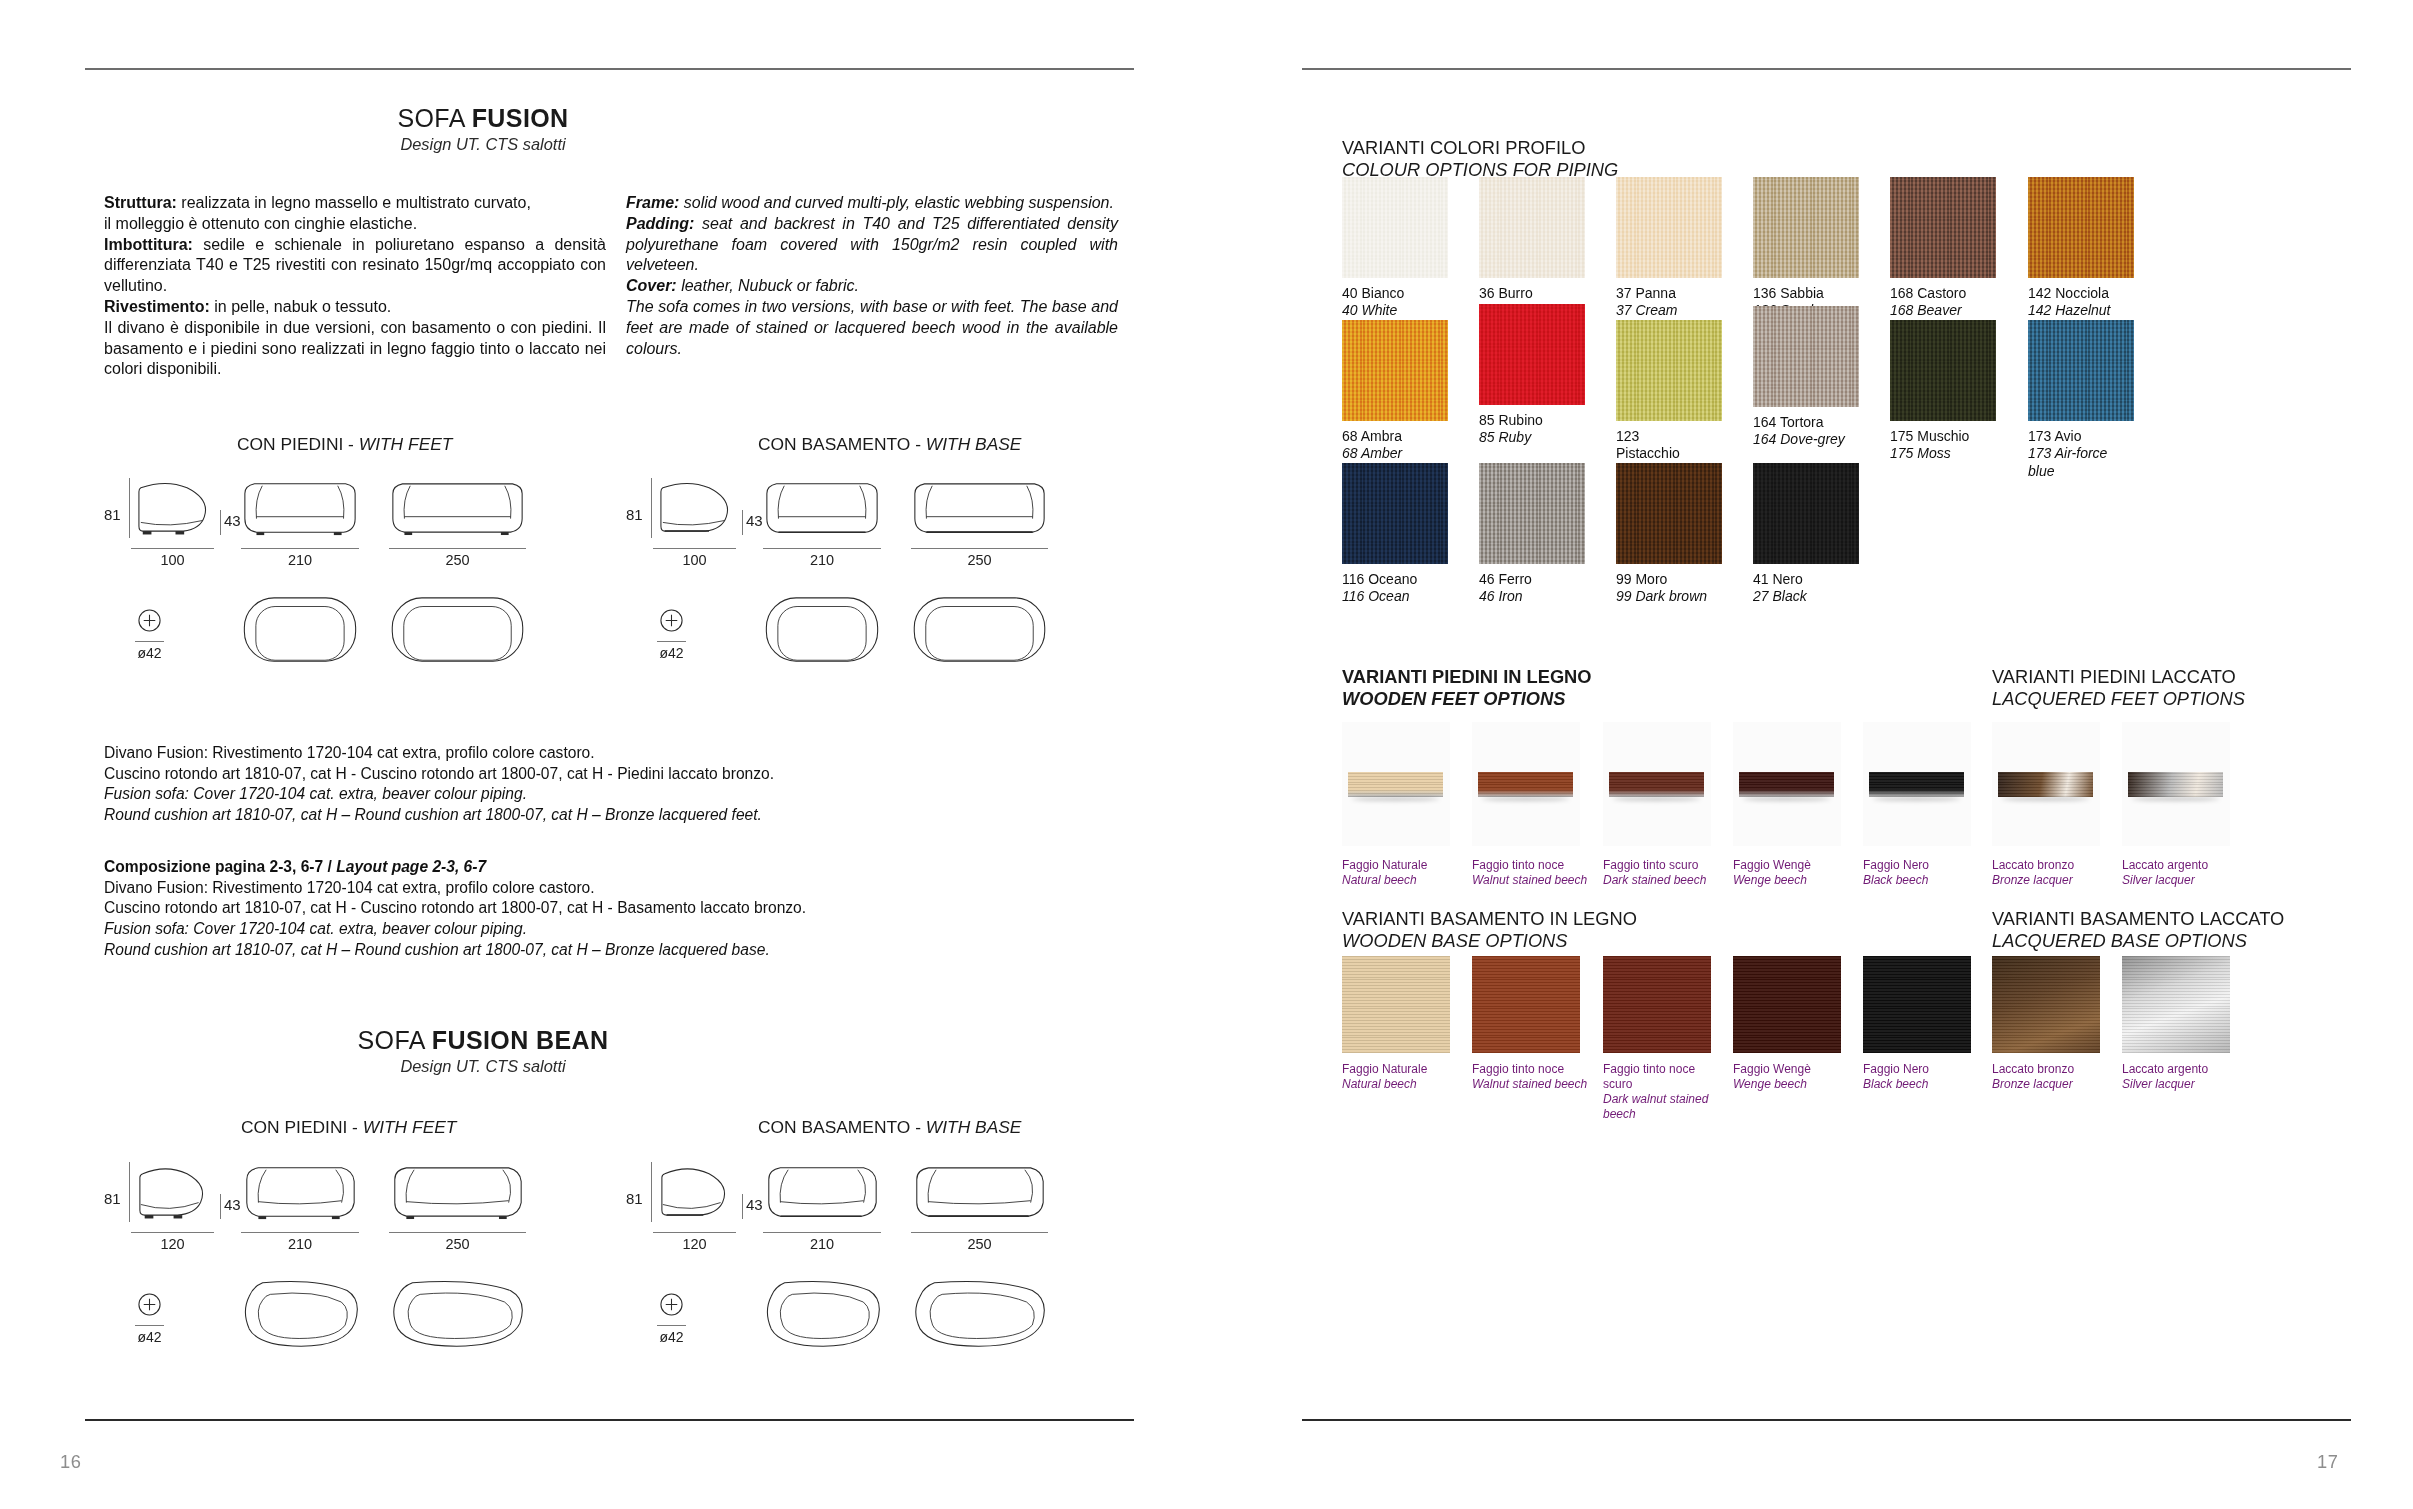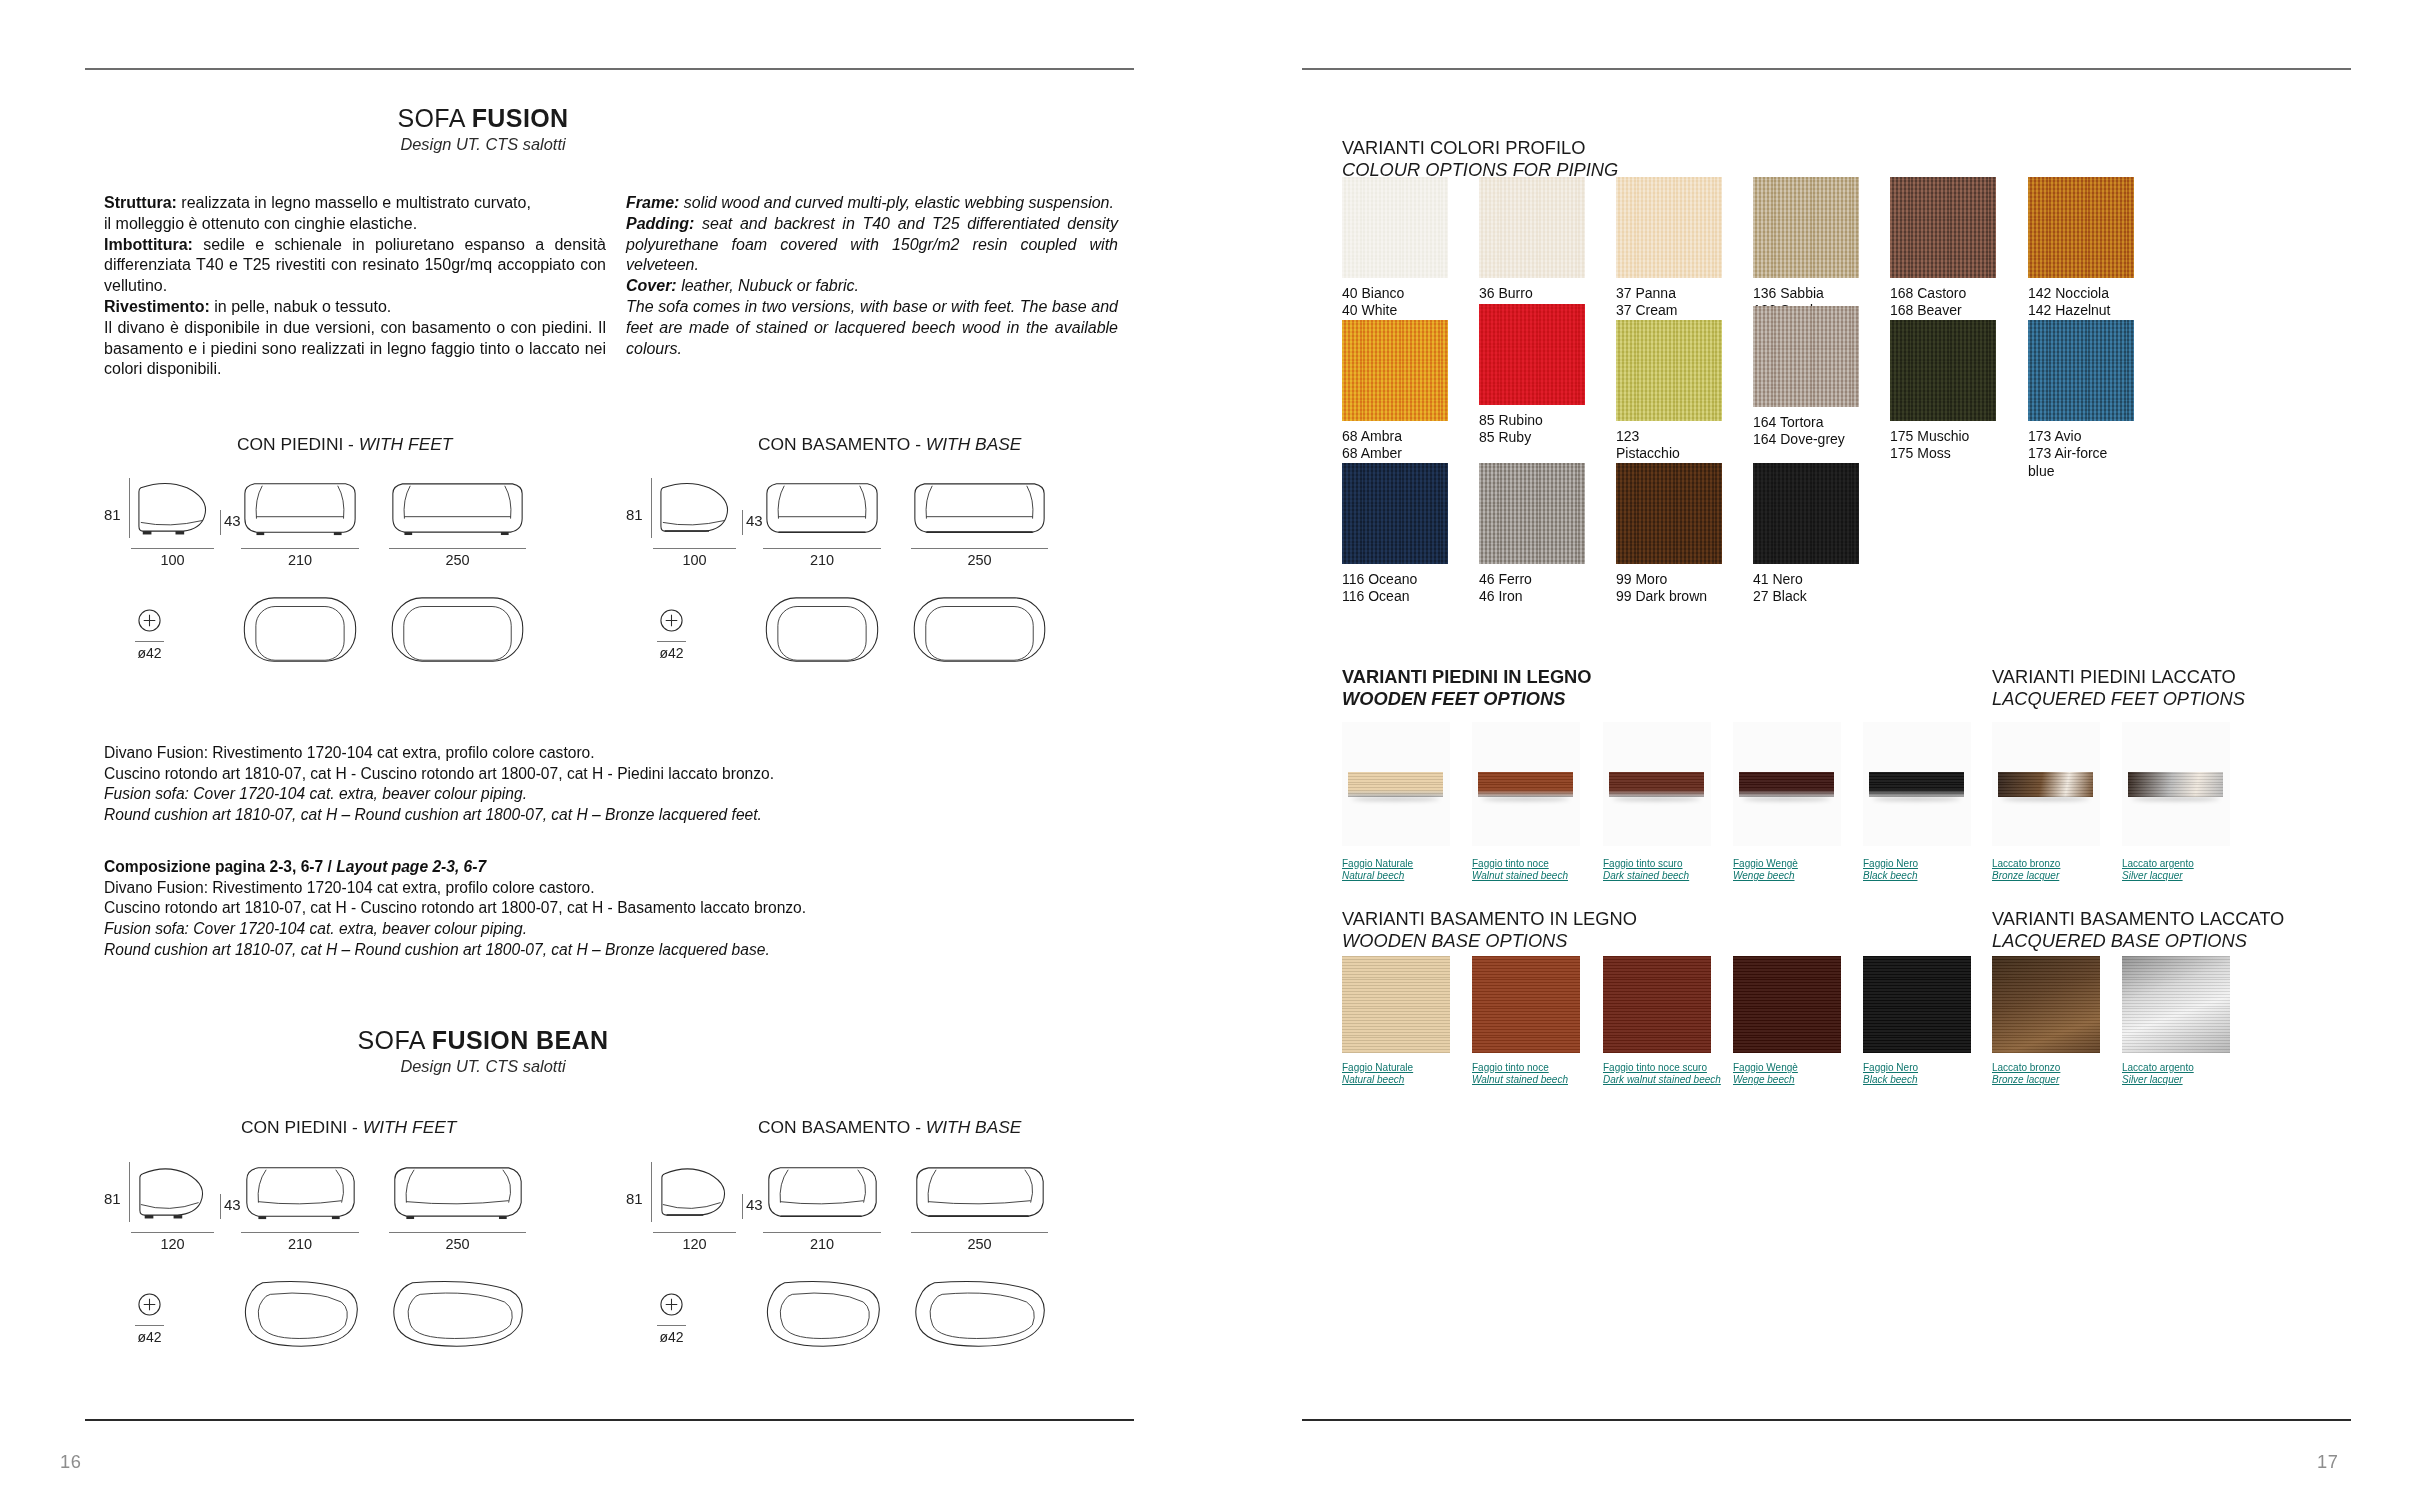--- a/index.html
+++ b/index.html
@@ -69,30 +69,30 @@
   .sw{position:absolute;}
   .sw-chip{position:relative;overflow:hidden;}
   .sw-chip::after{
     content:"";position:absolute;inset:0;
     background-image:
       repeating-linear-gradient(90deg, rgba(255,255,255,.26) 0 1.9px, rgba(0,0,0,.16) 1.9px 3.9px),
       repeating-linear-gradient(0deg, rgba(255,255,255,.10) 0 1.9px, rgba(0,0,0,.12) 1.9px 3.9px);
     mix-blend-mode:overlay;opacity:.95;
   }
   .sw-lbl{font-size:14px;line-height:1.26;color:#111;margin-top:6.8px;}
-  .sw-lbl .en{display:block;}
+  .sw-lbl .en{font-style:italic;display:block;}
   .sw-lbl .it{display:block;}
   .wood-img{position:relative;overflow:hidden;}
   .wood-img::after{
     content:"";position:absolute;inset:0;
     background-image:repeating-linear-gradient(0deg, rgba(0,0,0,.16) 0 1px, rgba(255,255,255,.10) 1px 2.9px);
     opacity:.65;
   }
   .foot-shadow{position:absolute;height:3.9px;border-radius:50%;background:rgba(0,0,0,.20);filter:blur(1.9px);}
-  .wood-lbl{font-size:10px;line-height:1.26;color:#0f766e;text-decoration:underline;}
+  .wood-lbl{font-size:12px;line-height:1.26;color:#701a75;}
   .wood-lbl .en{font-style:italic;display:block;}
   .wood-lbl .it{display:block;}
 </style>
 </head>
 <body>
 
 <div class="page">
 
   <div class="half half-left"></div>
   <div class="rule-top lp-rule-top"></div>

